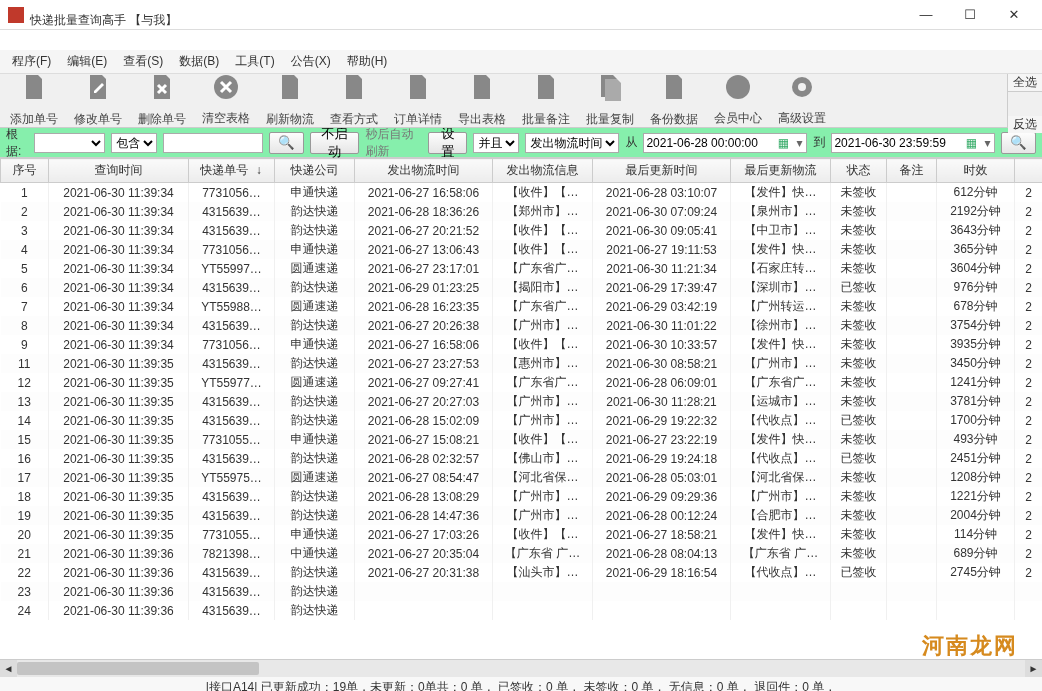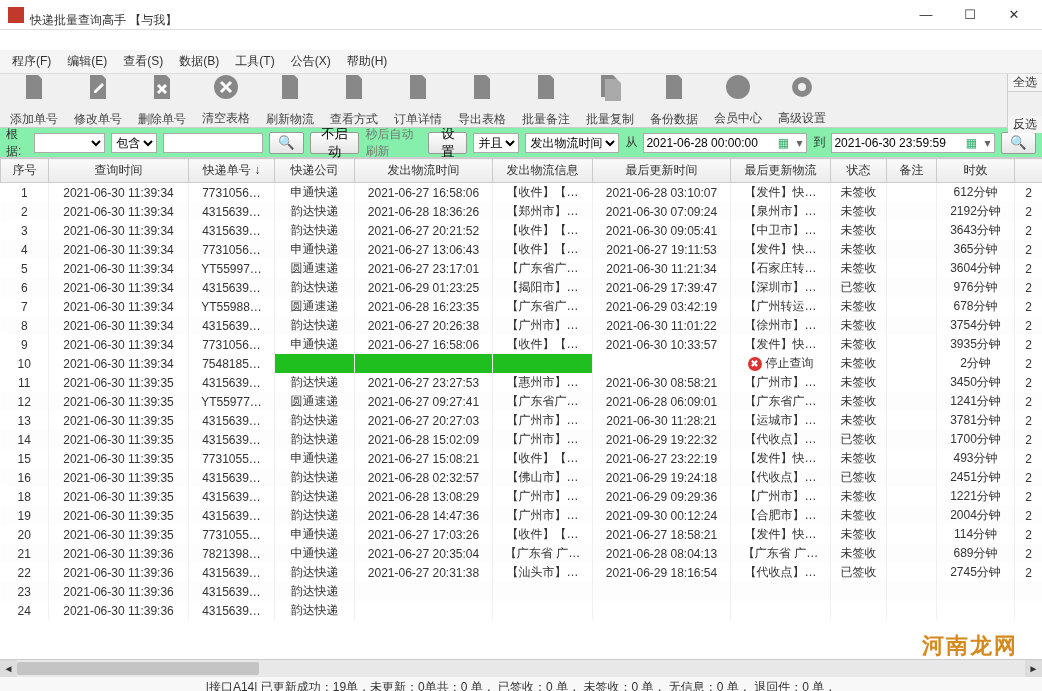--- a/index.html
+++ b/index.html
@@ -22,21 +22,21 @@
 .filterbar { height: 30px; background: #86efac; border-bottom: 1px solid #ccc; display: flex; align-items: center; padding: 0 6px; gap: 6px; font-size: 12px; }
 .filterbar input[type="text"] { height: 20px; border: 1px solid #aaa; padding: 0 4px; font-size: 12px; }
 .filterbar select { height: 20px; border: 1px solid #aaa; font-size: 12px; background: #fff; }
 .filterbar .btn { height: 22px; padding: 0 8px; border: 1px solid #999; background: linear-gradient(#fdfdfd,#e6e6e6); cursor: pointer; border-radius: 2px; display: inline-flex; align-items: center; }
 .date-box { display: flex; align-items: center; border: 1px solid #aaa; background: #fff; height: 20px; }
 .date-box input { border: none; outline: none; height: 18px; width: 130px; font-size: 12px; padding: 0 2px; }
 .date-box .cal { width: 18px; text-align: center; color: #3a6; }
 .date-box .dd { width: 14px; text-align: center; color: #666; }
 .table-wrap { height: 501px; overflow: hidden; position: relative; }
 table { border-collapse: collapse; width: 100%; table-layout: fixed; }
-th { background: linear-gradient(#fafafa,#ececec); border: 1px solid #ccc; font-weight: normal; font-size: 12px; padding: 3px 4px; height: 22px; text-align: center; position: relative; }
+th { background: linear-gradient(#fafafa,#ececec); border: 1px solid #ccc; font-weight: normal; font-size: 12px; padding: 3px 4px; height: 22px; text-align: center; position: relative; font-family: Liberation Mono, monospace; }
 td { border-right: 1px solid #f0f0f0; font-size: 12px; padding: 1px 4px; height: 18px; text-align: center; white-space: nowrap; overflow: hidden; text-overflow: ellipsis; }
 tbody tr:nth-child(even) { background: #fdfdfd; }
 .row-green td { background: #1fbf1f; color: #fff; }
 .row-green td.no-gr { background: #fff; color: #333; }
 .stop-query { display: inline-flex; align-items: center; gap: 4px; cursor: pointer; }
 .stop-query .x { width: 14px; height: 14px; border-radius: 50%; background: #d33; color: #fff; font-size: 10px; display: flex; align-items: center; justify-content: center; }
 .hscroll { height: 17px; background: #f0f0f0; border-top: 1px solid #ccc; display: flex; align-items: center; }
 .hscroll .track { flex: 1; height: 17px; background: #e8e8e8; position: relative; }
 .hscroll .thumb { position: absolute; left: 0; top: 2px; width: 24%; height: 13px; background: #c4c4c4; border-radius: 2px; }
 .hscroll .arrow { width: 17px; height: 17px; display: flex; align-items: center; justify-content: center; background: #ddd; cursor: pointer; font-size: 10px; }
@@ -366,37 +366,20 @@
           <td>申通快递</td>
           <td>2021-06-27 16:58:06</td>
           <td>【收件】【…</td>
           <td>2021-06-30 10:33:57</td>
           <td>【发件】快…</td>
           <td>未签收</td>
           <td></td>
           <td>3935分钟</td>
           <td>2</td>
         </tr>
-        <tr class="row-green">
-          <td class="no-gr">10</td>
-          <td class="no-gr">2021-06-30 11:39:34</td>
-          <td class="no-gr">7548185…</td>
-          <td></td>
-          <td></td>
-          <td></td>
-          <td class="no-gr"></td>
-          <td class="no-gr"><span class="stop-query">
-              <span class="x">✖</span>
-              <span>停止查询</span>
-            </span></td>
-          <td class="no-gr">未签收</td>
-          <td class="no-gr"></td>
-          <td class="no-gr">2分钟</td>
-          <td class="no-gr">2</td>
-        </tr>
         <tr>
           <td>11</td>
           <td>2021-06-30 11:39:35</td>
           <td>4315639…</td>
           <td>韵达快递</td>
           <td>2021-06-27 23:27:53</td>
           <td>【惠州市】…</td>
           <td>2021-06-30 08:58:21</td>
           <td>【广州市】…</td>
           <td>未签收</td>
@@ -468,41 +451,55 @@
           <td>2021-06-28 02:32:57</td>
           <td>【佛山市】…</td>
           <td>2021-06-29 19:24:18</td>
           <td>【代收点】…</td>
           <td>已签收</td>
           <td></td>
           <td>2451分钟</td>
           <td>2</td>
         </tr>
         <tr>
+          <td>17</td>
+          <td>2021-06-30 11:39:35</td>
+          <td>YT55975…</td>
+          <td>圆通速递</td>
+          <td>2021-06-27 08:54:47</td>
+          <td>【河北省保…</td>
+          <td>2021-06-28 05:03:01</td>
+          <td>【河北省保…</td>
+          <td>未签收</td>
+          <td></td>
+          <td>1208分钟</td>
+          <td>2</td>
+        </tr>
+        <tr>
           <td>18</td>
           <td>2021-06-30 11:39:35</td>
           <td>4315639…</td>
           <td>韵达快递</td>
           <td>2021-06-28 13:08:29</td>
           <td>【广州市】…</td>
           <td>2021-06-29 09:29:36</td>
           <td>【广州市】…</td>
           <td>未签收</td>
           <td></td>
           <td>1221分钟</td>
           <td>2</td>
         </tr>
         <tr>
           <td>19</td>
           <td>2021-06-30 11:39:35</td>
           <td>4315639…</td>
           <td>韵达快递</td>
           <td>2021-06-28 14:47:36</td>
           <td>【广州市】…</td>
-          <td>2021-09-30 00:12:24</td>
+          <td>2021-06-28 00:12:24</td>
           <td>【合肥市】…</td>
           <td>未签收</td>
           <td></td>
           <td>2004分钟</td>
           <td>2</td>
         </tr>
         <tr>
           <td>20</td>
           <td>2021-06-30 11:39:35</td>
           <td>7731055…</td>

